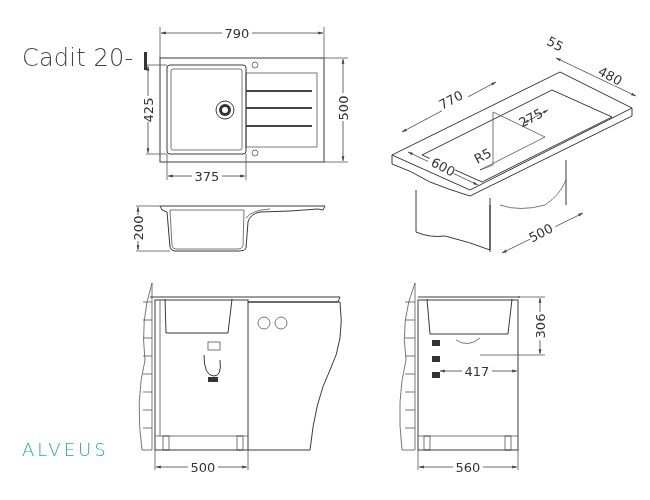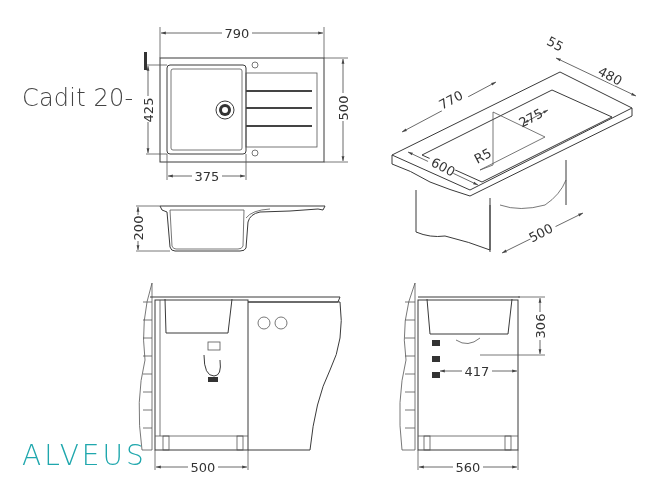--- a/index.html
+++ b/index.html
@@ -3,22 +3,22 @@
 <meta charset="utf-8">
 <style>
   html,body{margin:0;padding:0;background:#fff;}
   #stage{position:relative;width:650px;height:500px;overflow:hidden;background:#fff;font-family:"DejaVu Sans",sans-serif;}
   svg{position:absolute;left:0;top:0;}
   .ln{stroke:#3a3a3a;stroke-width:1;fill:none;}
   .thin{stroke:#555;stroke-width:0.8;fill:none;}
   .dim{stroke:#444;stroke-width:0.8;fill:none;}
   .fill{fill:#fff;stroke:#3a3a3a;stroke-width:1;}
   .dtxt{font-family:"DejaVu Sans",sans-serif;font-size:13px;fill:#333;}
-  .title{position:absolute;left:22px;top:44px;font-family:"DejaVu Sans",sans-serif;font-size:24px;color:#444;letter-spacing:0.2px;font-weight:300;margin-top:40px;}
-  .logo{position:absolute;left:22px;top:439px;font-family:"DejaVu Sans",sans-serif;font-size:28px;color:#1fa7ad;letter-spacing:3px;font-weight:300;}
+  .title{position:absolute;left:22px;top:44px;font-family:"DejaVu Sans",sans-serif;font-size:24px;color:#444;letter-spacing:0.2px;font-weight:300;}
+  .logo{position:absolute;left:22px;top:439px;font-family:"DejaVu Sans",sans-serif;font-size:18px;color:#1fa7ad;letter-spacing:3px;font-weight:300;}
 </style>
 </head>
 <body>
 
 <div id="stage">
   <div class="title">Cadit 20-</div>
   <div class="logo">ALVEUS</div>
 
   <svg width="650" height="500" viewBox="0 0 650 500">
     <defs>

